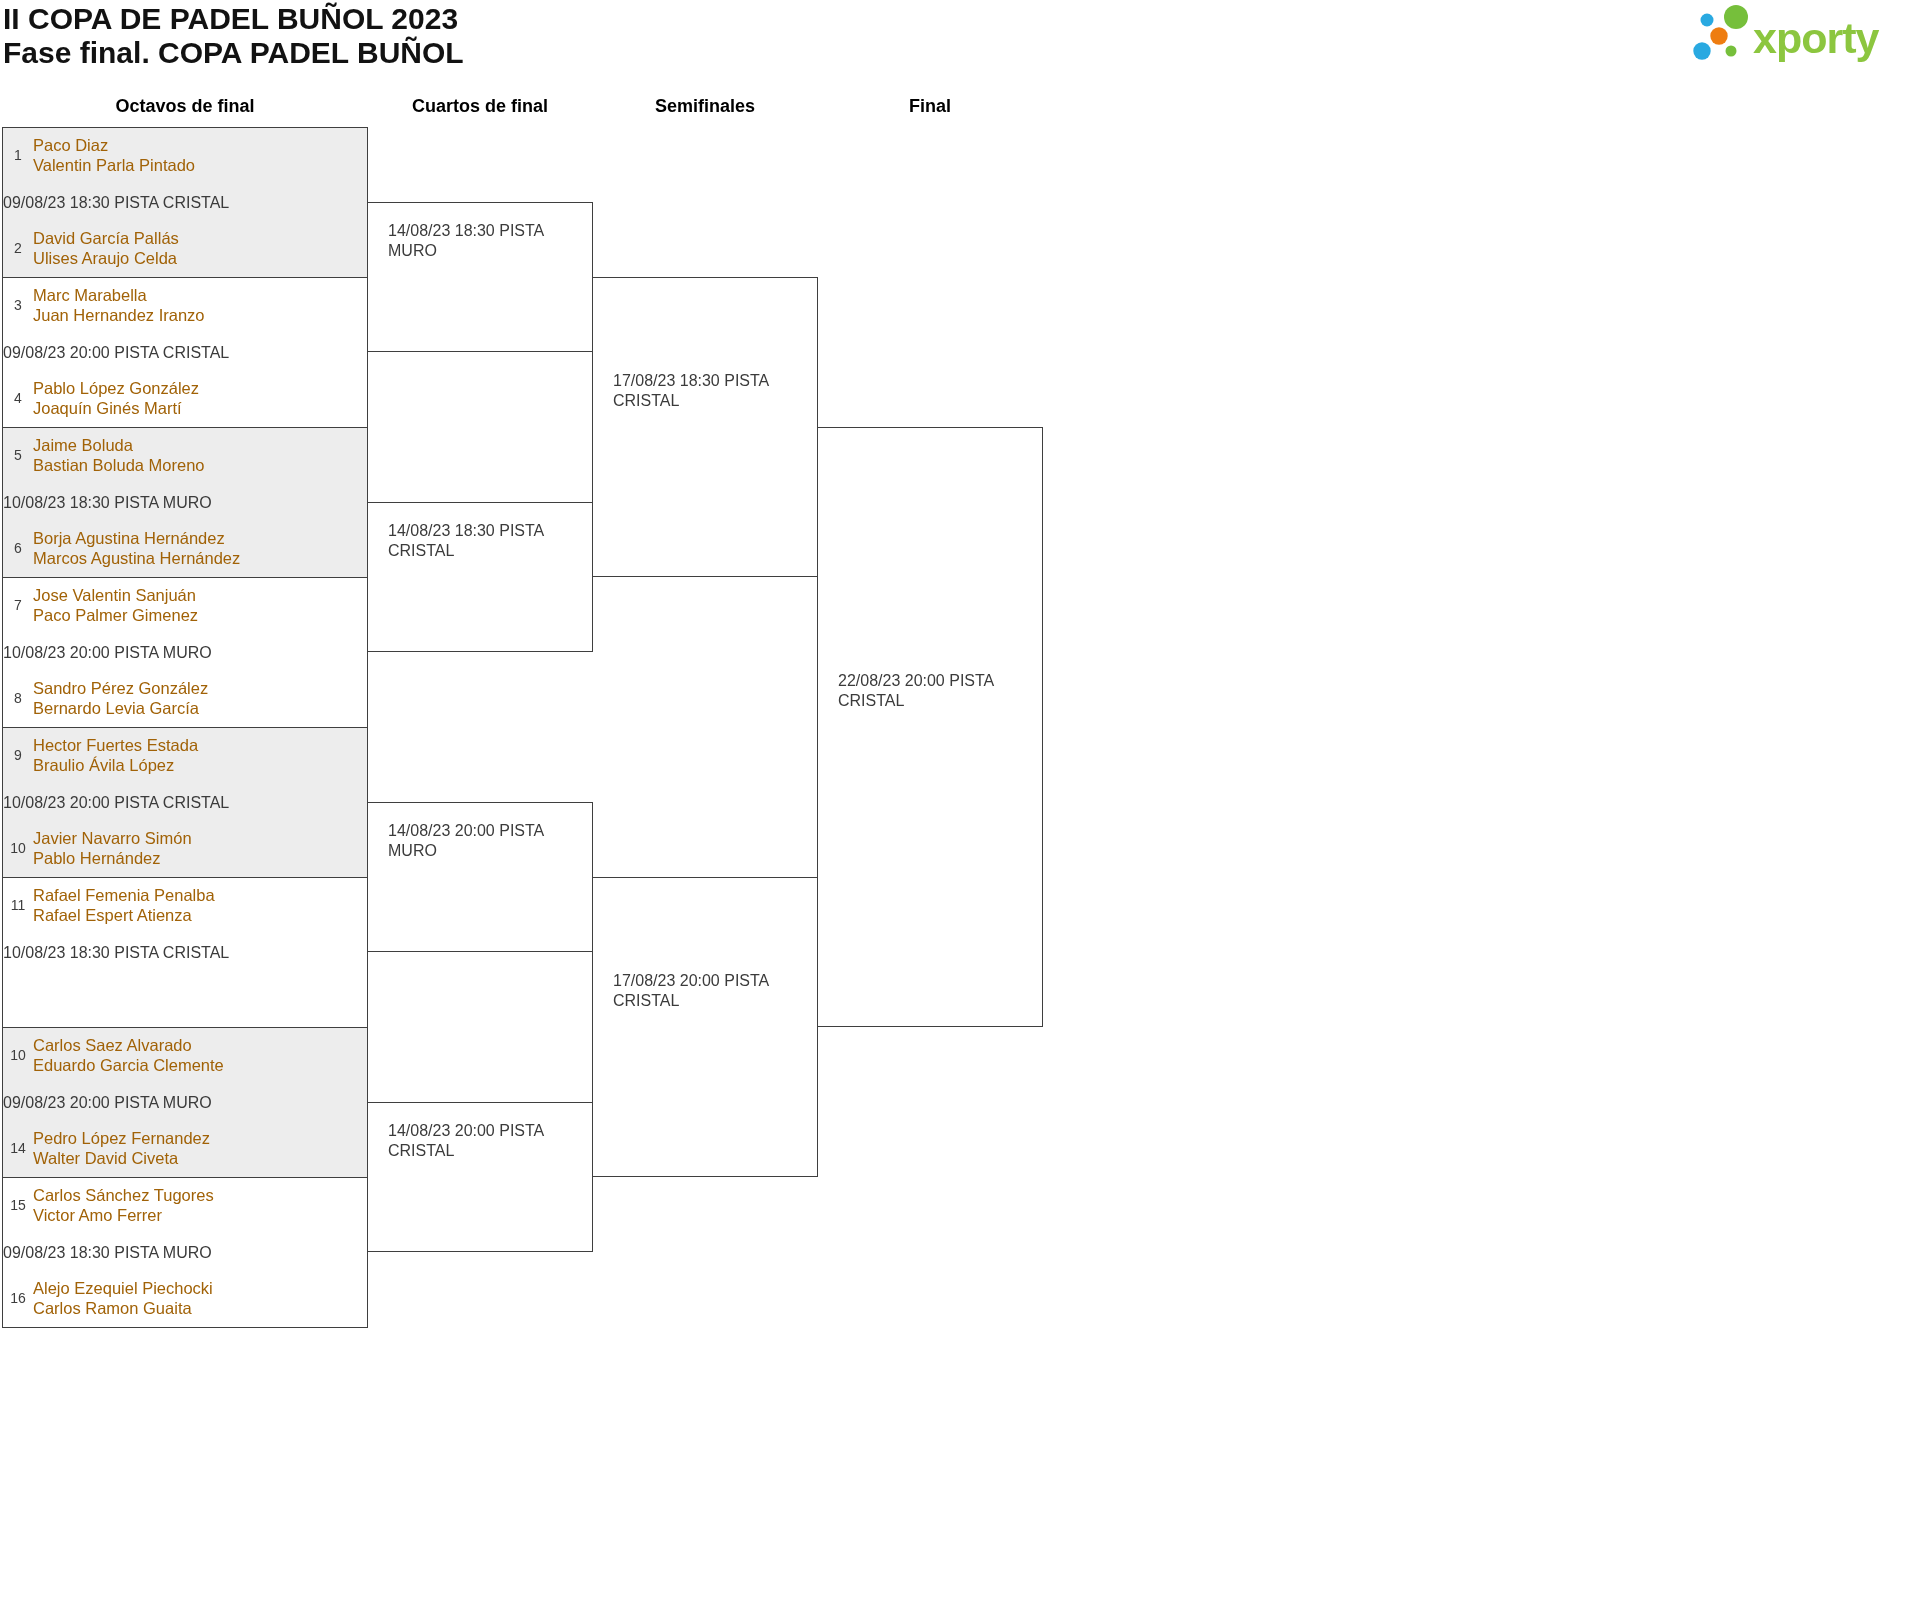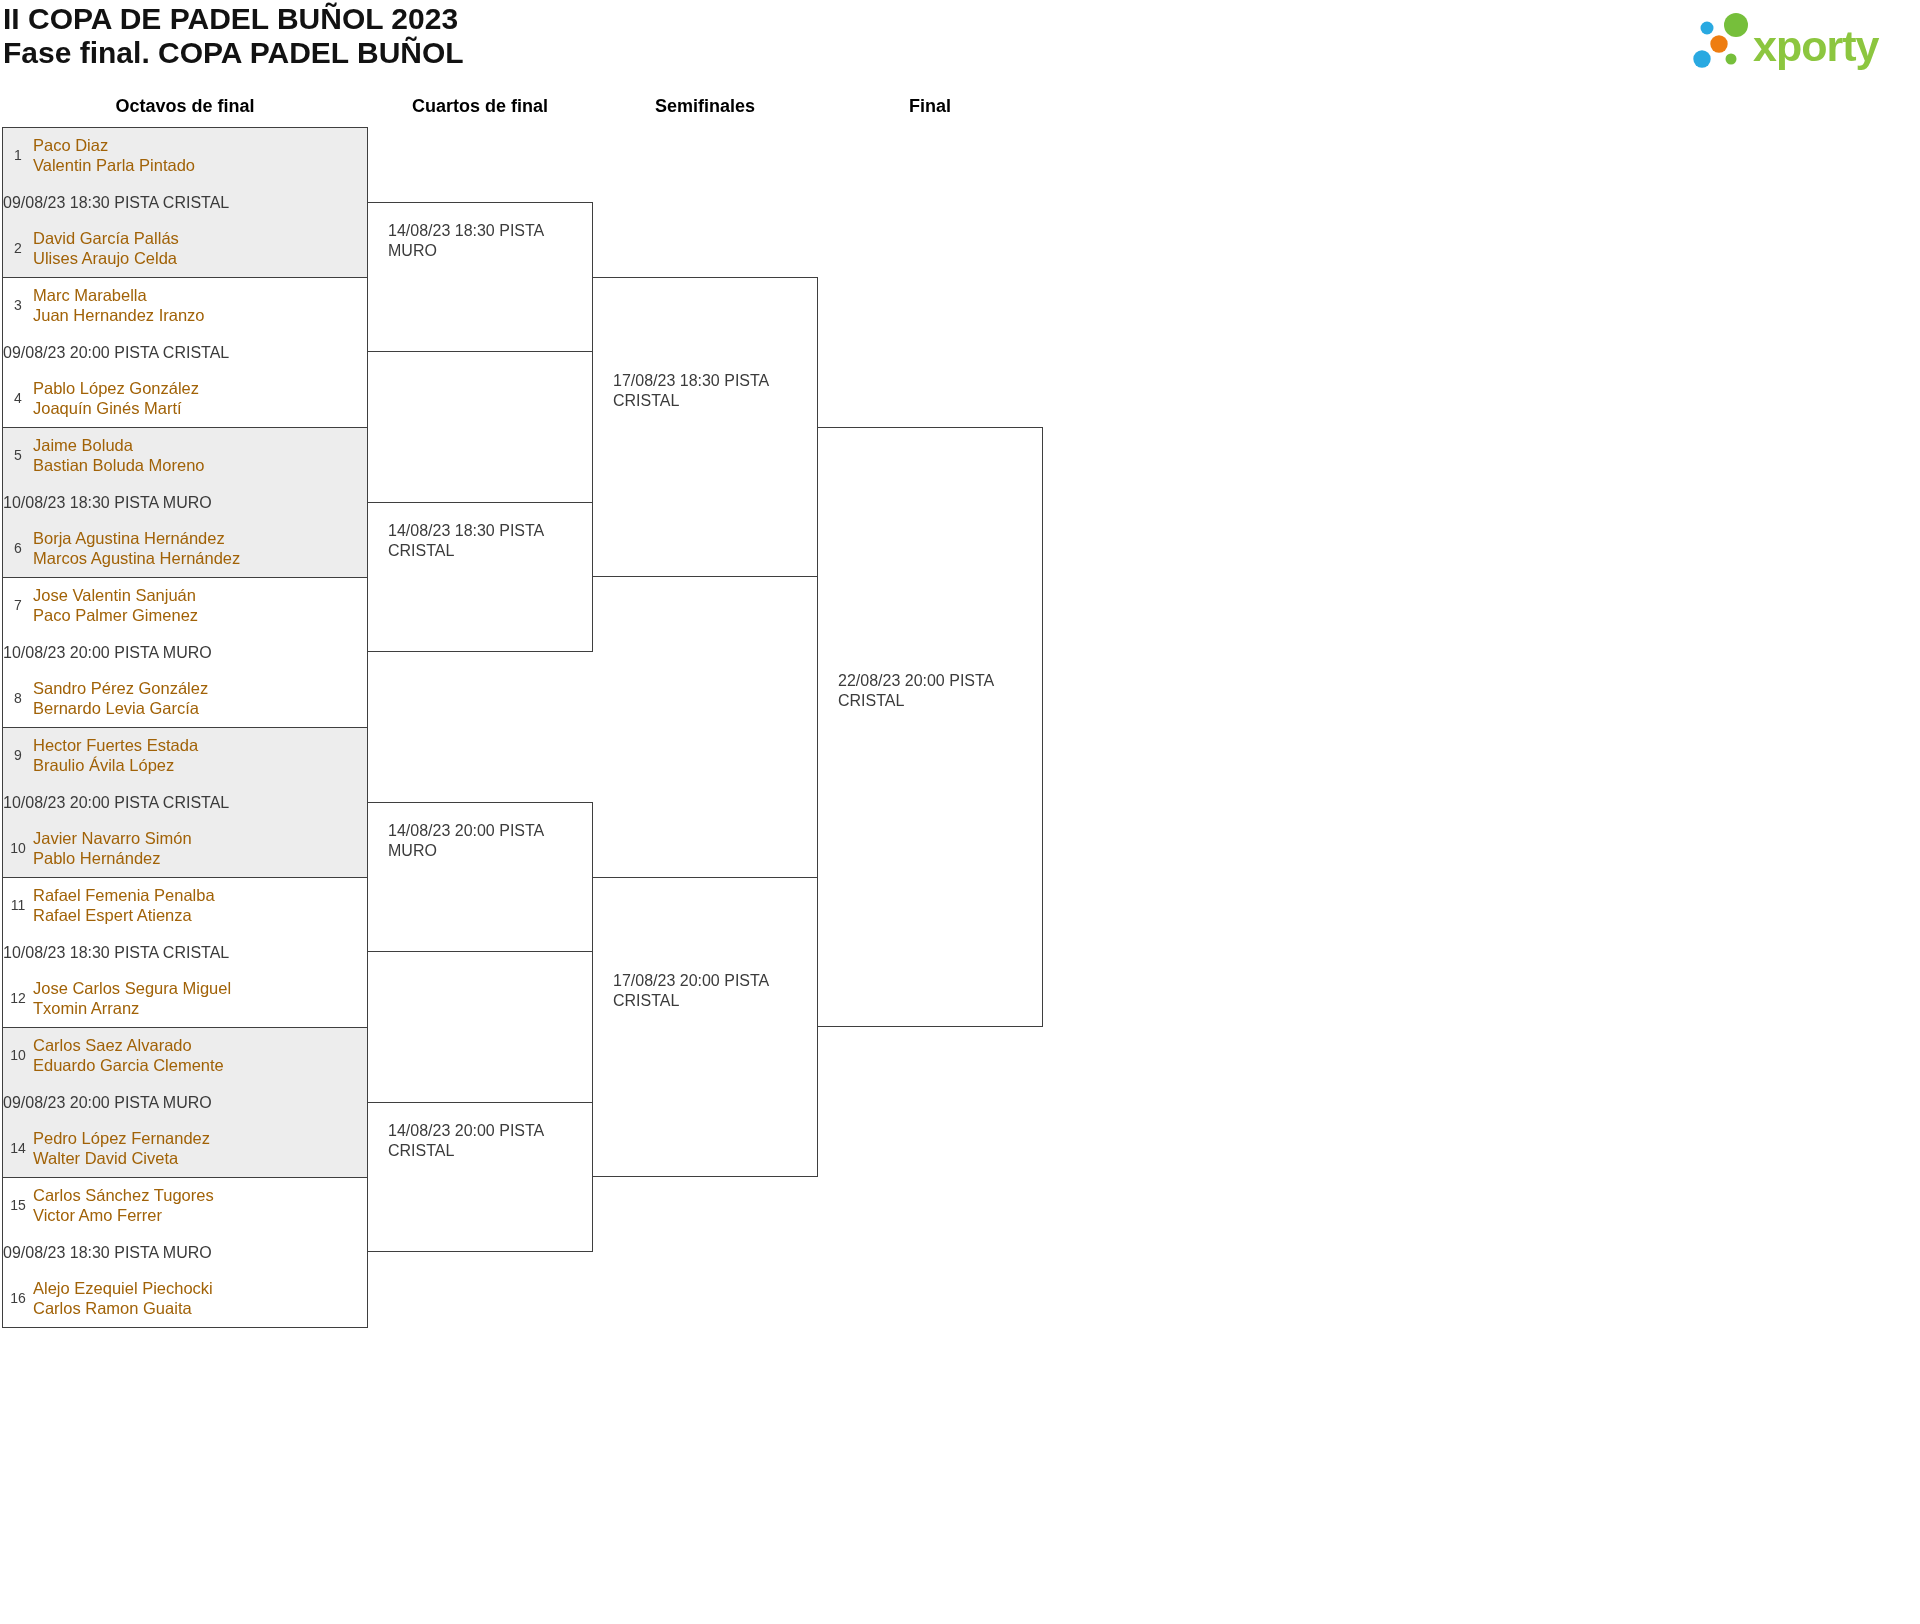--- a/index.html
+++ b/index.html
@@ -17,21 +17,21 @@
   .final-box{left:817px;width:226px;height:600px;}
   .team-row{position:absolute;left:5px;right:8px;display:flex;align-items:center;gap:5px;}
   .team-row.top{top:7px;}
   .team-row.bottom{bottom:9px;}
   .seed{flex:none;width:20px;text-align:center;font-size:14px;color:#3d3d3d;}
   .players{font-size:16.5px;line-height:20px;color:#a16207;}
   .players .p{display:block;white-space:nowrap;}
   .match-date{position:absolute;left:0;right:0;top:50%;transform:translateY(-50%);
         text-align:left;font-size:16px;line-height:20px;color:#3b3b3b;}
   .qf .match-date,.sf .match-date,.final-box .match-date{top:calc(50% - 36px);padding:0 20px;}
-  .logo{position:absolute;left:1677px;top:8px;}
+  .logo{position:absolute;left:1677px;top:0;}
 </style>
 </head>
 <body>
 
 <div class="page">
 
   <div class="title-block">
     <div class="title-line">II COPA DE PADEL BUÑOL 2023</div>
     <div class="title-line">Fase final. COPA PADEL BUÑOL</div>
   </div>
@@ -144,27 +144,20 @@
 
   <div class="match-box r16" style="top:877px">
     <div class="team-row top">
       <span class="seed">11</span>
       <span class="players">
         <span class="p">Rafael Femenia Penalba</span>
         <span class="p">Rafael Espert Atienza</span>
       </span>
     </div>
     <div class="match-date">10/08/23 18:30 PISTA CRISTAL</div>
-    <div class="team-row bottom">
-      <span class="seed">12</span>
-      <span class="players">
-        <span class="p">Jose Carlos Segura Miguel</span>
-        <span class="p">Txomin Arranz</span>
-      </span>
-    </div>
   </div>
 
   <div class="match-box r16 shaded" style="top:1027px">
     <div class="team-row top">
       <span class="seed">10</span>
       <span class="players">
         <span class="p">Carlos Saez Alvarado</span>
         <span class="p">Eduardo Garcia Clemente</span>
       </span>
     </div>

